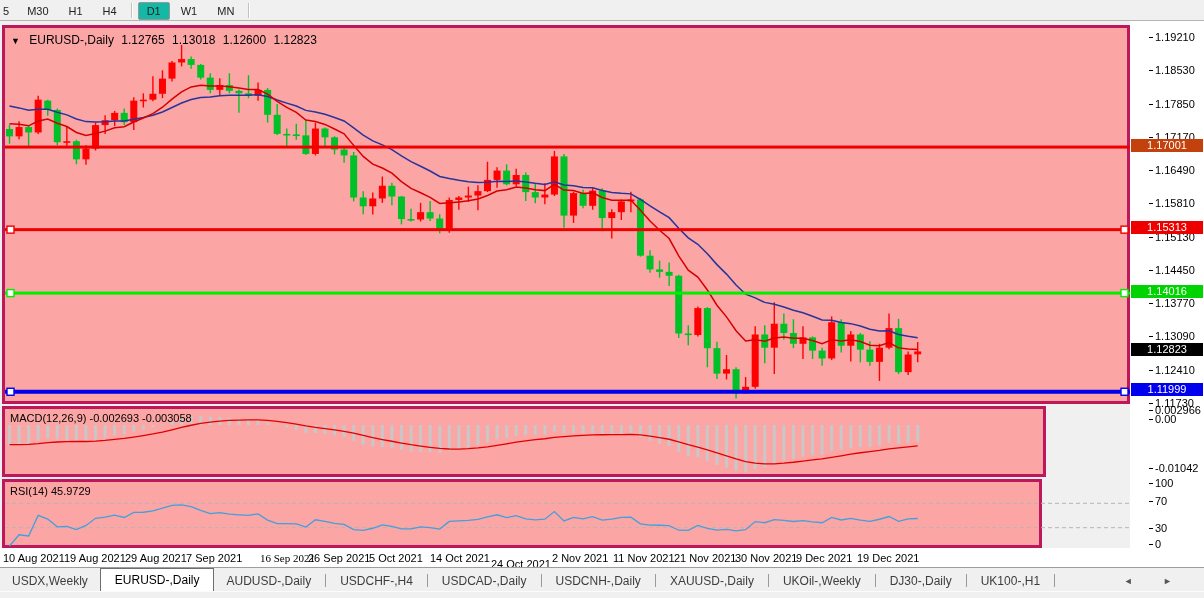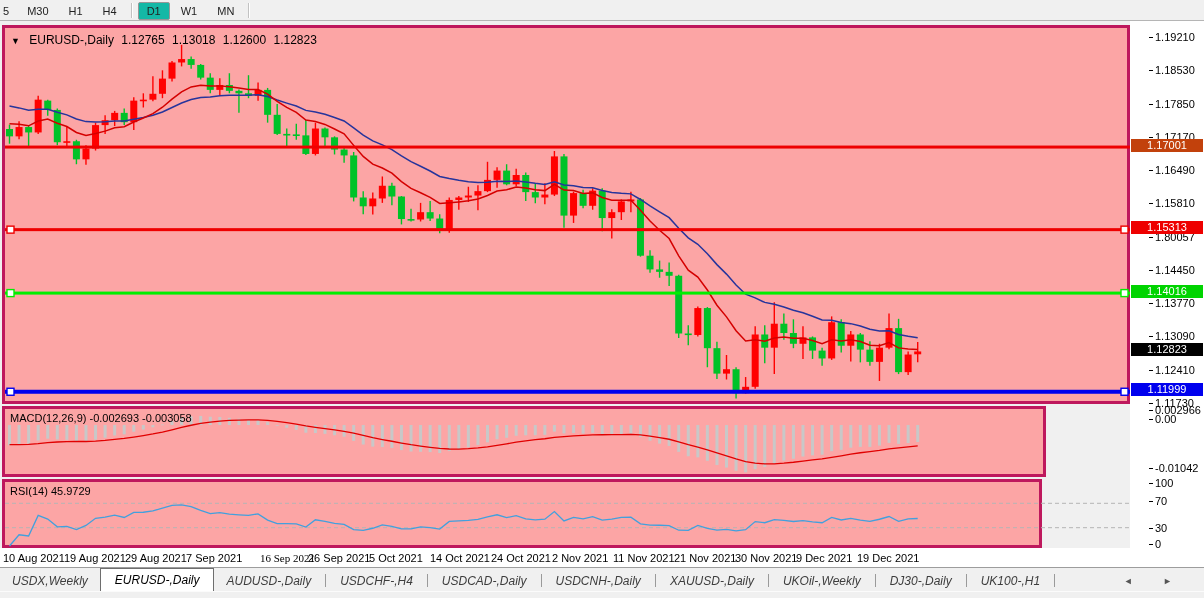--- a/index.html
+++ b/index.html
@@ -27,21 +27,21 @@
   #axisCol{position:absolute;left:1130px;top:21px;width:74px;height:546px;background:#fff;}
   .axlab{position:absolute;left:25px;font-size:11px;height:11px;line-height:11px;color:#000;white-space:nowrap;}
   .axlab::before{content:"";position:absolute;left:-6px;top:5px;width:4px;height:1px;background:#000;}
   .ptag{position:absolute;left:1px;width:72px;height:13px;font-size:11px;line-height:13px;color:#fff;
         text-align:center;white-space:nowrap;}
   
   #dateAxis{position:absolute;left:0;top:548px;width:1204px;height:19px;background:#fff;}
   .dlab{position:absolute;top:4px;font-size:11px;color:#000;white-space:nowrap;}
   
   #tabBar{position:absolute;left:0;top:567px;width:1204px;height:24px;background:#f0f0f0;
-          border-top:1px solid #9d9d9d;display:flex;align-items:flex-end;font-style:italic;}
+          border-top:1px solid #9d9d9d;display:flex;align-items:flex-end;}
   .tab{font-size:12px;color:#3d3d3d;padding:4px 12px 4px 12px;white-space:nowrap;cursor:default;}
   .tab.active{background:#fff;color:#000;border:1px solid #6e6e6e;border-bottom:1px solid #fff;
               padding:4px 14px 5px 14px;margin-bottom:-1px;}
   .tsep{width:1px;height:13px;background:#9a9a9a;margin:0 2px 5px 2px;}
   .tabArrows{margin-left:auto;margin-right:18px;margin-bottom:6px;color:#555;font-size:9px;letter-spacing:14px;}
   #bottomStrip{position:absolute;left:0;top:591px;width:1204px;height:7px;background:#f0f0f0;border-top:1px solid #fbfbfb;}
 </style>
 </head>
 <body>
 
@@ -400,21 +400,21 @@
       </svg>
   </div>
 
   <div id="axisCol">
       <div class="axlab" style="top: 11px;">1.19210</div>
       <div class="axlab" style="top: 44.2656px;">1.18530</div>
       <div class="axlab" style="top: 77.5312px;">1.17850</div>
       <div class="axlab" style="top: 110.797px;">1.17170</div>
       <div class="axlab" style="top: 144.062px;">1.16490</div>
       <div class="axlab" style="top: 177.328px;">1.15810</div>
-      <div class="axlab" style="top: 210.594px;">1.80057</div>
+      <div class="axlab" style="top: 210.594px;">1.15130</div>
       <div class="axlab" style="top: 243.859px;">1.14450</div>
       <div class="axlab" style="top: 277.125px;">1.13770</div>
       <div class="axlab" style="top: 310.39px;">1.13090</div>
       <div class="axlab" style="top: 343.656px;">1.12410</div>
       <div class="axlab" style="top: 376.922px;">1.11730</div>
       <div class="axlab" style="top: 384px;">0.002966</div>
       <div class="axlab" style="top: 393px;">0.00</div>
       <div class="axlab" style="top: 442px;">-0.01042</div>
       <div class="axlab" style="top: 457px;">100</div>
       <div class="axlab" style="top: 475px;">70</div>
@@ -429,21 +429,21 @@
 
   <div id="dateAxis">
       <div class="dlab" style="left: 3px;">10 Aug 2021</div>
       <div class="dlab" style="left: 64px;">19 Aug 2021</div>
       <div class="dlab" style="left: 125px;">29 Aug 2021</div>
       <div class="dlab" style="left: 186px;">7 Sep 2021</div>
       <div class="dlab" style="left: 260px; font-family: Liberation Serif, serif;">16 Sep 2021</div>
       <div class="dlab" style="left: 308px;">26 Sep 2021</div>
       <div class="dlab" style="left: 369px;">5 Oct 2021</div>
       <div class="dlab" style="left: 430px;">14 Oct 2021</div>
-      <div class="dlab" style="left: 491px;">24 Oct 2021</div>
+      <div class="dlab" style="left: 491px; margin-top: 6px;">24 Oct 2021</div>
       <div class="dlab" style="left: 552px;">2 Nov 2021</div>
       <div class="dlab" style="left: 613px;">11 Nov 2021</div>
       <div class="dlab" style="left: 674px;">21 Nov 2021</div>
       <div class="dlab" style="left: 735px;">30 Nov 2021</div>
       <div class="dlab" style="left: 796px;">9 Dec 2021</div>
       <div class="dlab" style="left: 857px;">19 Dec 2021</div>
     </div>
 
   <div id="tabBar">
       <div class="tab">USDX,Weekly</div>

